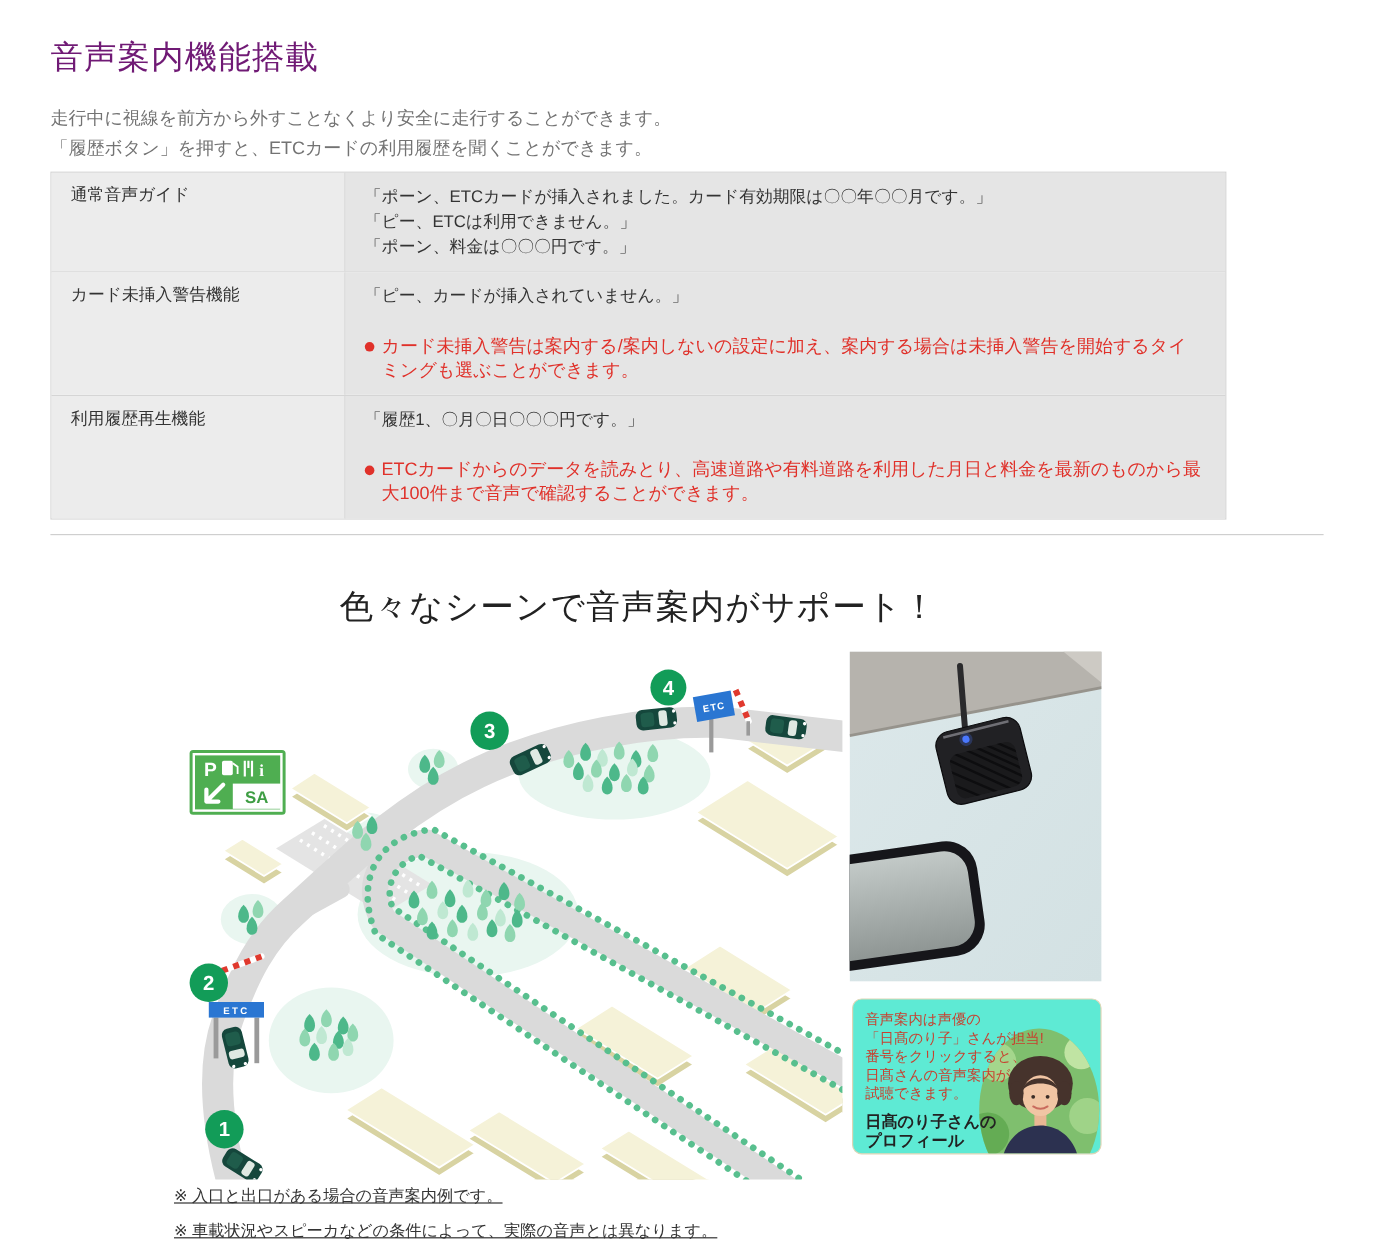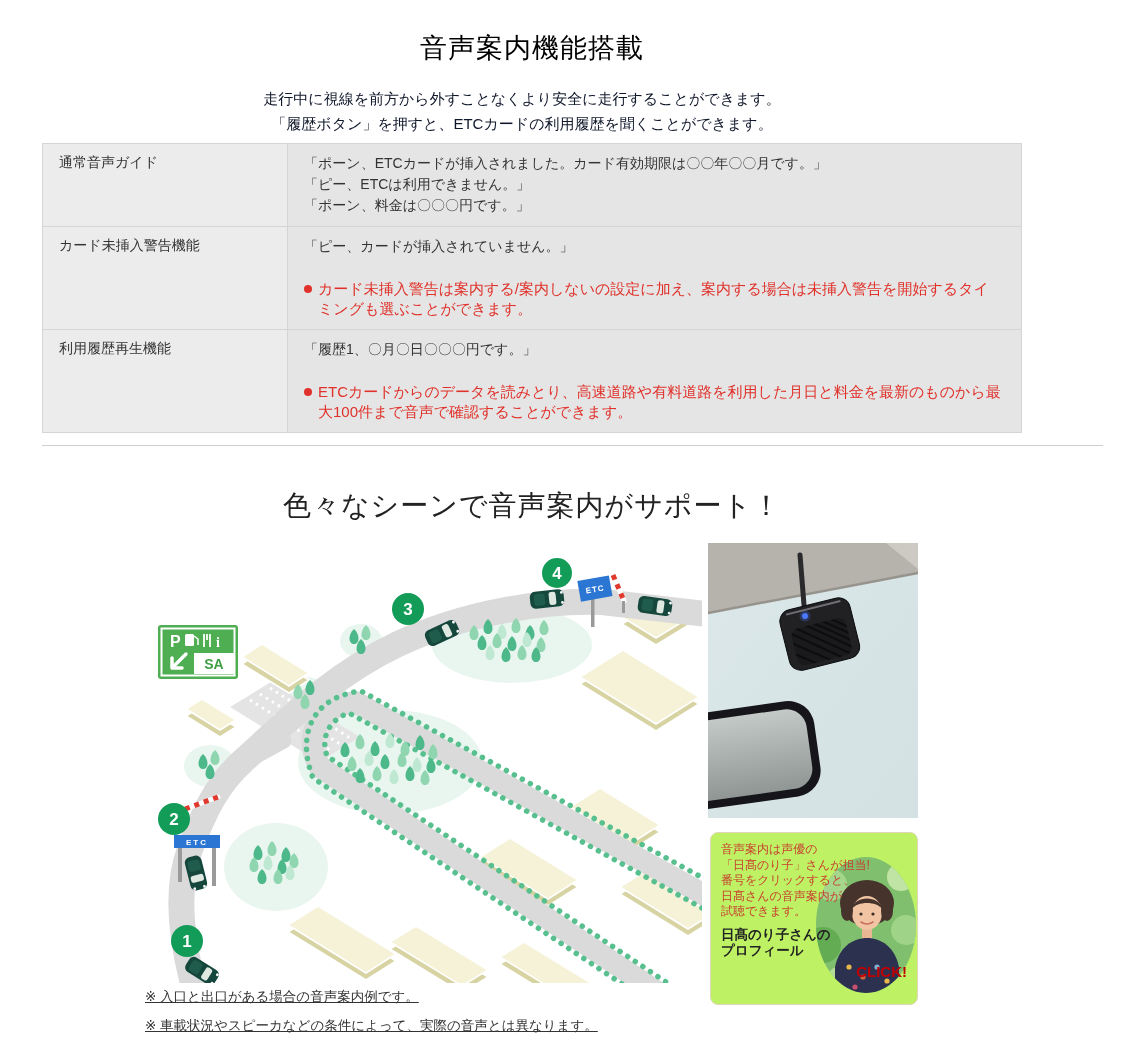--- a/index.html
+++ b/index.html
@@ -3,26 +3,26 @@
 <meta charset="utf-8">
 <style>
   * { margin:0; padding:0; box-sizing:border-box; }
   html,body { background:#fff; }
   .page {
     position:relative; width:1145px; height:1043px; margin:0 auto;
     background:#fff; font-family:"Liberation Sans","DejaVu Sans",sans-serif;
     color:#333; overflow:hidden;
   }
   .main-title {
-    position:absolute; top:30px; left:42px; width:980px; text-align:center;
+    position:absolute; top:30px; left:42px; width:980px; 
     font-family:Liberation Sans, sans-serif; font-weight:500;
-    font-size:27px; color:#000000; letter-spacing:1px;
-  }
-  .intro { position:absolute; top:86px; left:32px; width:980px; text-align:center;
-    font-size:15px; line-height:25px; color:#0f172a; }
+    font-size:27px; color:#701a75; letter-spacing:1px;
+  }
+  .intro { position:absolute; top:86px; left:42px; width:980px; text-align:left;
+    font-size:15px; line-height:25px; color:#737373; }
   
   .spec-table {
     position:absolute; top:143px; left:42px; width:980px;
     border:1px solid #d5d5d5; background:#fff;
   }
   .spec-row { display:flex; border-top:1px solid #d5d5d5; }
   .spec-row:first-child { border-top:none; }
   .spec-th {
     width:245px; flex:0 0 245px; background:#ececec; padding:10px 16px;
     font-size:14px; color:#333; border-right:1px solid #d5d5d5;
@@ -43,22 +43,22 @@
     font-family:"DejaVu Serif","Liberation Serif",serif; font-weight:500;
     font-size:28px; color:#222; letter-spacing:1px;
   }
   .map-caption { position:absolute; top:537px; left:155px; font-size:14.5px;
     line-height:19px; color:#33a375; }
   .map-wrap { position:absolute; left:150px; top:557px; width:552px; height:426px; }
   .map-wrap svg { display:block; }
   .photo-wrap { position:absolute; left:708px; top:543px; width:210px; height:275px; }
   
   .hidaka-box {
-    position:absolute; left:710px; top:832px; width:208px; height:173px;
-    background:#bef264; border:1px solid #ded6b6; border-radius:8px;
+    position:absolute; left:710px; top:832px; width:208px; height:130px;
+    background:#5eead4; border:1px solid #ded6b6; border-radius:8px;
     padding:9px 10px; overflow:hidden;
   }
   .hidaka-desc { position:relative; z-index:2; font-size:12px; line-height:15.5px;
     color:#c8402f; }
   .hidaka-profile { position:relative; z-index:2; margin-top:7px; font-size:13.5px;
     line-height:16.5px; font-weight:bold; color:#222; }
   .hidaka-click { position:relative; z-index:2; margin-top:3px; font-size:15px;
     font-weight:bold; color:#c00000; cursor:pointer;text-align:right; }
   .hidaka-photo { position:absolute; right:-4px; top:22px; width:110px; height:140px;
     z-index:1; }

